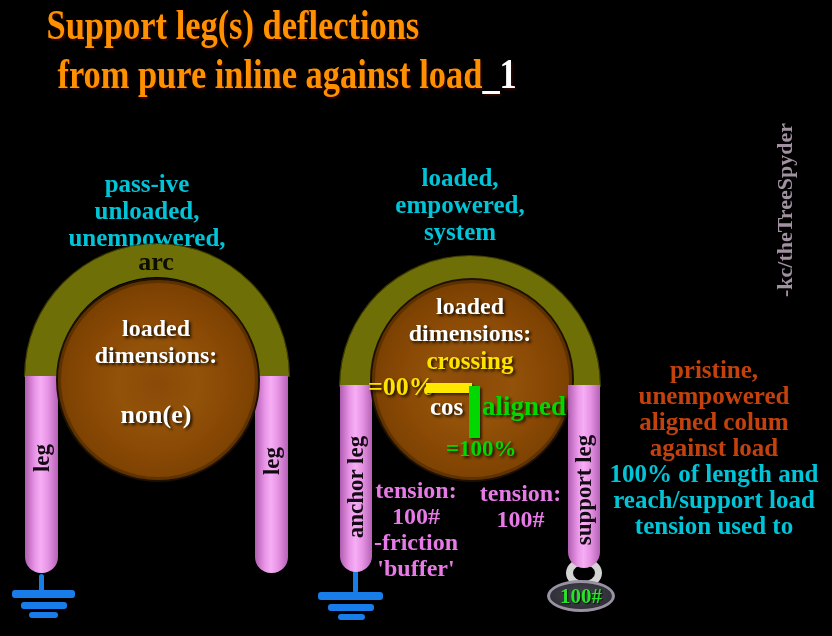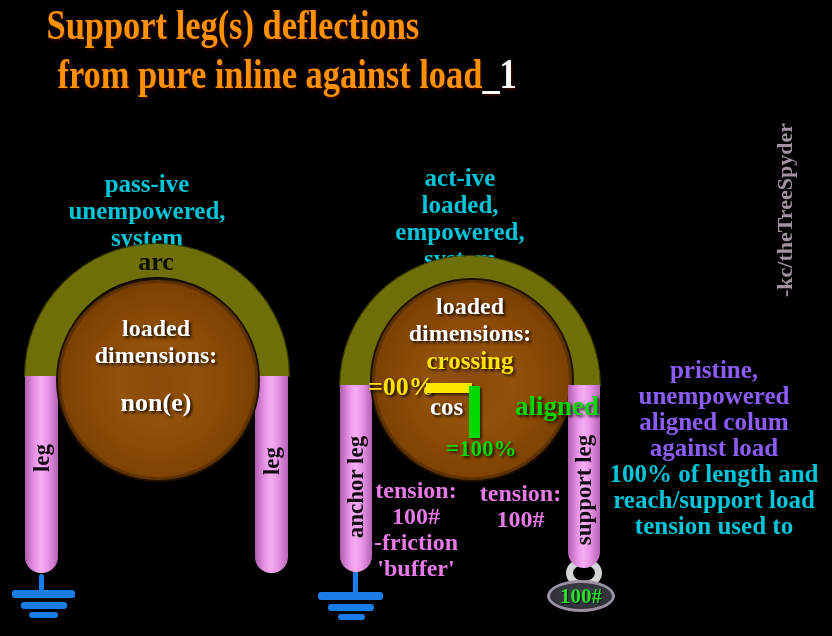--- a/index.html
+++ b/index.html
@@ -35,21 +35,21 @@
   .ctext{width:200px;color:#fff;font-size:24px;z-index:4;text-shadow:2px 2px 3px rgba(0,0,0,.8);}
   
   .yellow{color:#ffe300;}
   .green{color:#00d800;}
   .bar{z-index:4;box-shadow:2px 2px 2px rgba(0,0,0,.6);}
   
   .gnd{background:#187de8;border-radius:3px;z-index:0;}
   
   .violetblk{color:#e87ae8;font-size:24px;line-height:26px;text-shadow:1px 1px 2px rgba(0,0,0,.9);}
   
-  .rviolet{color:#8b5cf6;}
+  .rviolet{color:#c2410c;}
   .rcyan{color:#00c4d8;}
   .rightblk{font-size:25px;line-height:26px;text-shadow:1px 1px 2px rgba(0,0,0,.9);}
   
   .shackle{left:566px;top:558px;width:36px;height:30px;border:7px solid #d4d4d4;border-radius:50%;box-sizing:border-box;z-index:2;background:transparent;}
   .leg-support{z-index:3;}
   .load{left:547px;top:580px;width:68px;height:32px;border-radius:50%;z-index:4;box-sizing:border-box;
         background:radial-gradient(ellipse at 50% 45%, #44444e 0%, #33333b 60%, #26262c 100%);
         border:3px solid #9a92a2;display:flex;align-items:center;justify-content:center;}
   .load span{color:#27e427;font-size:21px;text-shadow:1px 1px 1px #000;}
 </style>
@@ -58,45 +58,45 @@
 
 <div class="stage">
 
   <div class="abs title ctr">
     <span class="tline">Support leg(s) deflections</span><br>
     <span class="tline"><span>from pure inline against load</span><span class="suffix">_1</span></span>
   </div>
 
   <div class="abs ctr cyanblk" style="left:47px;top:123px;width:200px;">
     <div>pass-ive</div>
+    <div>unloaded,</div>
     <div>unempowered,</div>
     <div>system</div>
   </div>
 
   <div class="abs ctr cyanblk" style="left:370px;top:117px;width:180px;">
-    <div>act-ive</div>
     <div>loaded,</div>
     <div>empowered,</div>
     <div>system</div>
   </div>
 
   <div class="abs credit">-kc/theTreeSpyder</div>
 
   <div class="abs arch arch1"></div>
   <div class="abs ctr arc-label" style="left:56px;top:247px;width:200px;z-index:3;">arc</div>
 
   <div class="abs leg" style="left:25px;top:376px;width:33px;height:197px;"></div>
   <div class="abs leg" style="left:255px;top:376px;width:33px;height:197px;"></div>
   <div class="abs leg-label" style="left:42px;top:458px;">leg</div>
   <div class="abs leg-label" style="left:272px;top:461px;">leg</div>
 
   <div class="abs circle" style="left:56px;top:278px;"></div>
   <div class="abs ctr ctext" style="left:56px;top:315px;">loaded</div>
   <div class="abs ctr ctext" style="left:56px;top:342px;">dimensions:</div>
-  <div class="abs ctr ctext" style="left:56px;top:388px;font-size:26px;">non(e)</div>
+  <div class="abs ctr ctext" style="left:56px;top:400px;font-size:26px;">non(e)</div>
 
   <div>
     <div class="abs gnd" style="left:39px;top:574px;width:5px;height:18px;"></div>
     <div class="abs gnd" style="left:12px;top:590px;width:63px;height:8px;"></div>
     <div class="abs gnd" style="left:21px;top:602px;width:46px;height:7px;"></div>
     <div class="abs gnd" style="left:29px;top:612px;width:29px;height:6px;"></div>
   </div>
 
   <div class="abs arch arch2"></div>
 
@@ -107,21 +107,21 @@
 
   <div class="abs circle" style="left:370px;top:278px;"></div>
   <div class="abs ctr ctext" style="left:370px;top:293px;">loaded</div>
   <div class="abs ctr ctext" style="left:370px;top:320px;">dimensions:</div>
   <div class="abs ctr ctext yellow" style="left:370px;top:347px;font-size:25px;">crossing</div>
 
   <div class="abs ctext yellow nowrap" style="left:368px;top:372px;width:auto;font-size:26px;">=00%</div>
   <div class="abs bar" style="left:426px;top:383px;width:46px;height:10px;background:#ffe800;"></div>
   <div class="abs bar" style="left:469px;top:386px;width:11px;height:52px;background:#00d800;"></div>
   <div class="abs ctext nowrap" style="left:430px;top:393px;width:auto;font-size:25px;">cos</div>
-  <div class="abs ctext green nowrap" style="left:482px;top:391px;width:auto;font-size:27px;margin-left:33px;">aligned</div>
+  <div class="abs ctext green nowrap" style="left:482px;top:391px;width:auto;font-size:27px;">aligned</div>
   <div class="abs ctext green nowrap" style="left:446px;top:436px;width:auto;font-size:23px;">=100%</div>
 
   <div>
     <div class="abs gnd" style="left:353px;top:570px;width:5px;height:23px;"></div>
     <div class="abs gnd" style="left:318px;top:592px;width:65px;height:8px;"></div>
     <div class="abs gnd" style="left:328px;top:604px;width:46px;height:7px;"></div>
     <div class="abs gnd" style="left:338px;top:614px;width:27px;height:6px;"></div>
   </div>
 
   <div class="abs ctr violetblk" style="left:351px;top:477px;width:130px;">

